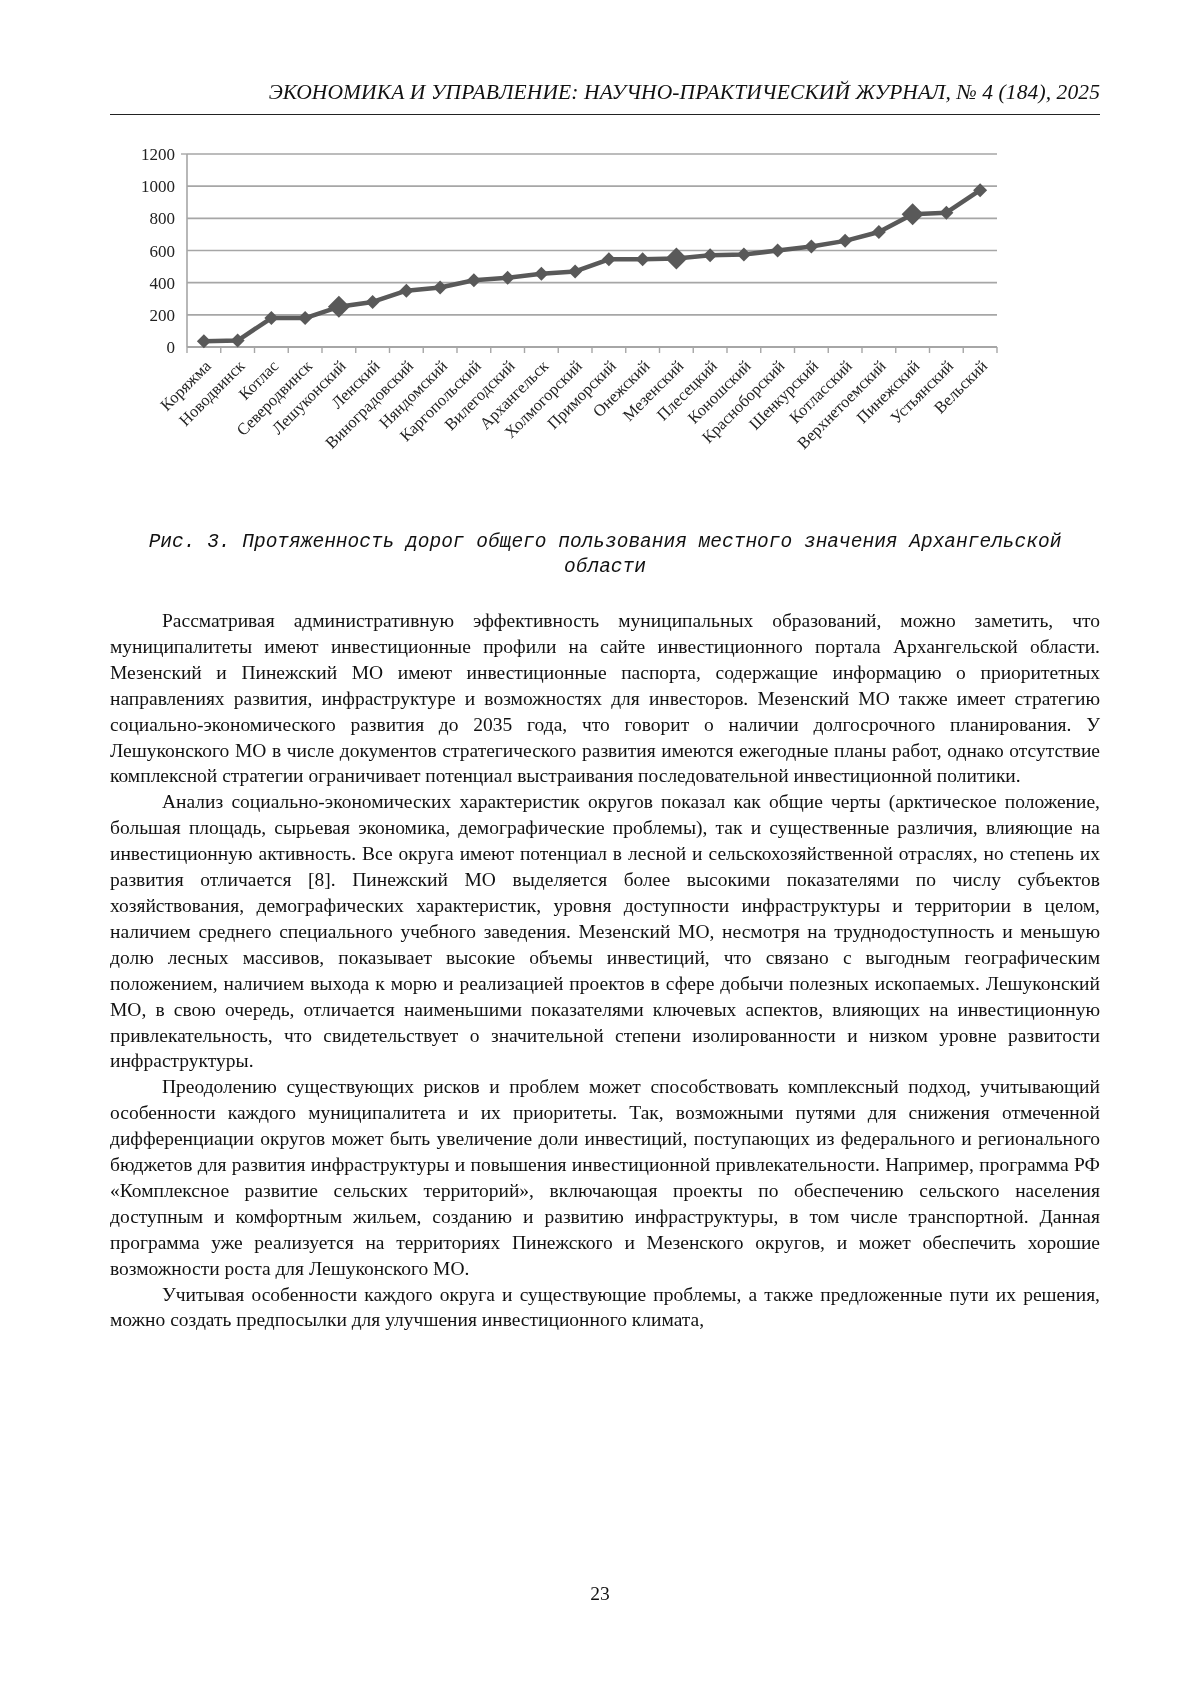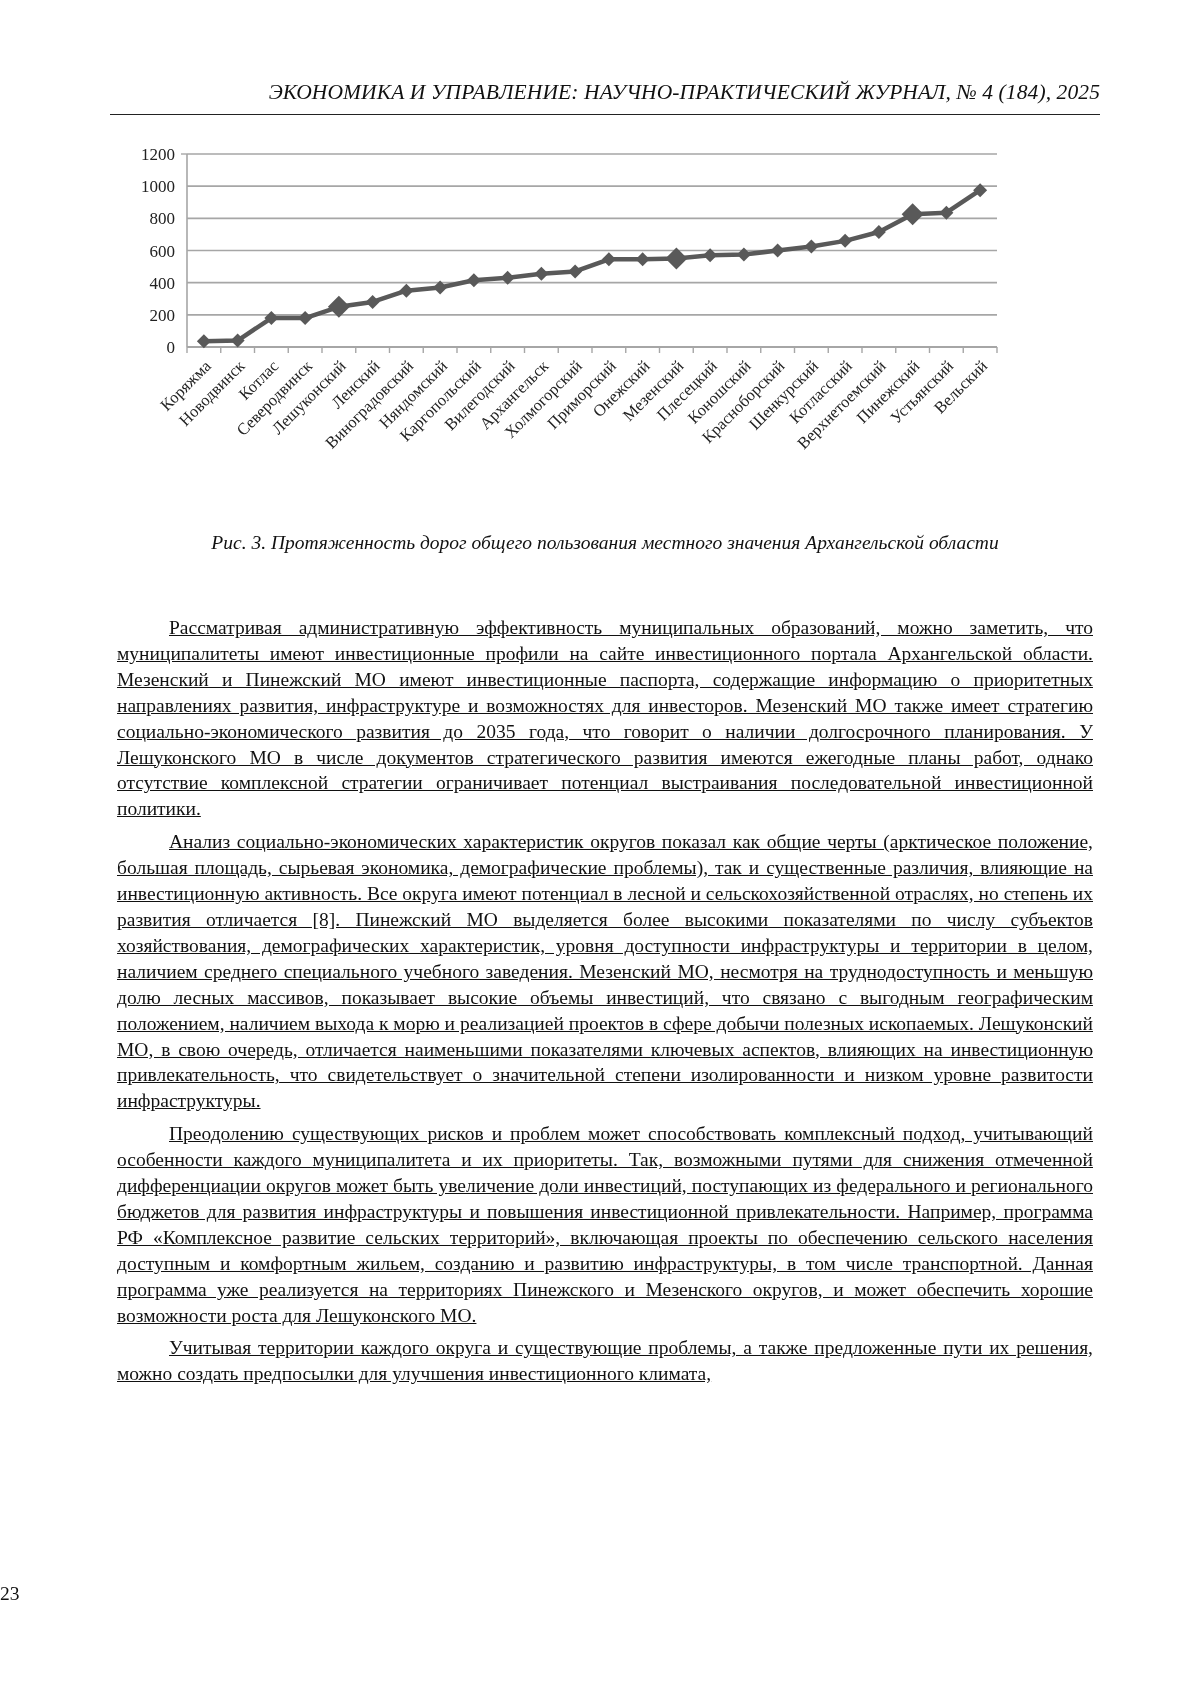--- a/index.html
+++ b/index.html
@@ -1,24 +1,24 @@
 <!DOCTYPE html>
 <html><head>
 <meta charset="utf-8">
 <style>
   html, body { margin: 0; padding: 0; background: #ffffff; }
   body { width: 1200px; height: 1698px; position: relative; font-family: "Liberation Serif", "DejaVu Serif", serif; color: #111; }
   .header { position: absolute; left: 110px; top: 80px; width: 990px; text-align: right; font-style: italic; font-size: 21.5px; letter-spacing: 0.1px; white-space: nowrap; }
   .header-rule { position: absolute; left: 110px; top: 114px; width: 990px; height: 0; border-top: 1.6px solid #222; }
   .chart { position: absolute; left: 110px; top: 140px; width: 990px; height: 360px; }
   .chart svg text { font-family: "Liberation Serif", "DejaVu Serif", serif; }
-  .caption { position: absolute; left: 110px; top: 530px; width: 990px; text-align: center; font-style: italic; font-size: 19.5px; line-height: 25px; }
+  .caption { position: absolute; left: 110px; top: 530px; width: 990px; text-align: center; font-style: italic; font-size: 19.5px; line-height: 25px; font-family: Liberation Mono, monospace; }
   .body-text { position: absolute; left: 110px; top: 608px; width: 990px; font-size: 19.5px; line-height: 25.9px; text-align: justify; }
-  .body-text p { margin: 7px; text-indent: 52px; hyphens: auto; text-decoration: underline; }
-  .page-num { position: absolute; left: 0; top: 1583px; width: 1200px; text-align: left; font-size: 19.5px; }
+  .body-text p { margin: 0; text-indent: 52px; hyphens: auto; }
+  .page-num { position: absolute; left: 0; top: 1583px; width: 1200px; text-align: center; font-size: 19.5px; }
 </style>
 </head>
 <body>
 
 <div class="header">ЭКОНОМИКА И УПРАВЛЕНИЕ: НАУЧНО-ПРАКТИЧЕСКИЙ ЖУРНАЛ, № 4 (184), 2025</div>
 <div class="header-rule"></div>
 
 <div class="chart">
   <svg id="chart-svg" width="990" height="360" viewBox="0 0 990 360">
       <text x="65" y="213" text-anchor="end" font-size="17" fill="#222">0</text>
@@ -115,16 +115,16 @@
 </div>
 
 <div class="caption">
   <div>Рис. 3. Протяженность дорог общего пользования местного значения Архангельской области</div>
 </div>
 
 <div class="body-text">
   <p>Рассматривая административную эффективность муниципальных образований, можно заметить, что муниципалитеты имеют инвестиционные профили на сайте инвестиционного портала Архангельской области. Мезенский и Пинежский МО имеют инвестиционные паспорта, содержащие информацию о приоритетных направлениях развития, инфраструктуре и возможностях для инвесторов. Мезенский МО также имеет стратегию социально-экономического развития до 2035 года, что говорит о наличии долгосрочного планирования. У Лешуконского МО в числе документов стратегического развития имеются ежегодные планы работ, однако отсутствие комплексной стратегии ограничивает потенциал выстраивания последовательной инвестиционной политики.</p>
   <p>Анализ социально-экономических характеристик округов показал как общие черты (арктическое положение, большая площадь, сырьевая экономика, демографические проблемы), так и существенные различия, влияющие на инвестиционную активность. Все округа имеют потенциал в лесной и сельскохозяйственной отраслях, но степень их развития отличается [8]. Пинежский МО выделяется более высокими показателями по числу субъектов хозяйствования, демографических характеристик, уровня доступности инфраструктуры и территории в целом, наличием среднего специального учебного заведения. Мезенский МО, несмотря на труднодоступность и меньшую долю лесных массивов, показывает высокие объемы инвестиций, что связано с выгодным географическим положением, наличием выхода к морю и реализацией проектов в сфере добычи полезных ископаемых. Лешуконский МО, в свою очередь, отличается наименьшими показателями ключевых аспектов, влияющих на инвестиционную привлекательность, что свидетельствует о значительной степени изолированности и низком уровне развитости инфраструктуры.</p>
   <p>Преодолению существующих рисков и проблем может способствовать комплексный подход, учитывающий особенности каждого муниципалитета и их приоритеты. Так, возможными путями для снижения отмеченной дифференциации округов может быть увеличение доли инвестиций, поступающих из федерального и регионального бюджетов для развития инфраструктуры и повышения инвестиционной привлекательности. Например, программа РФ «Комплексное развитие сельских территорий», включающая проекты по обеспечению сельского населения доступным и комфортным жильем, созданию и развитию инфраструктуры, в том числе транспортной. Данная программа уже реализуется на территориях Пинежского и Мезенского округов, и может обеспечить хорошие возможности роста для Лешуконского МО.</p>
-  <p>Учитывая территории каждого округа и существующие проблемы, а также предложенные пути их решения, можно создать предпосылки для улучшения инвестиционного климата,</p>
+  <p>Учитывая особенности каждого округа и существующие проблемы, а также предложенные пути их решения, можно создать предпосылки для улучшения инвестиционного климата,</p>
 </div>
 
 <div class="page-num">23</div>
 
 </body></html>

